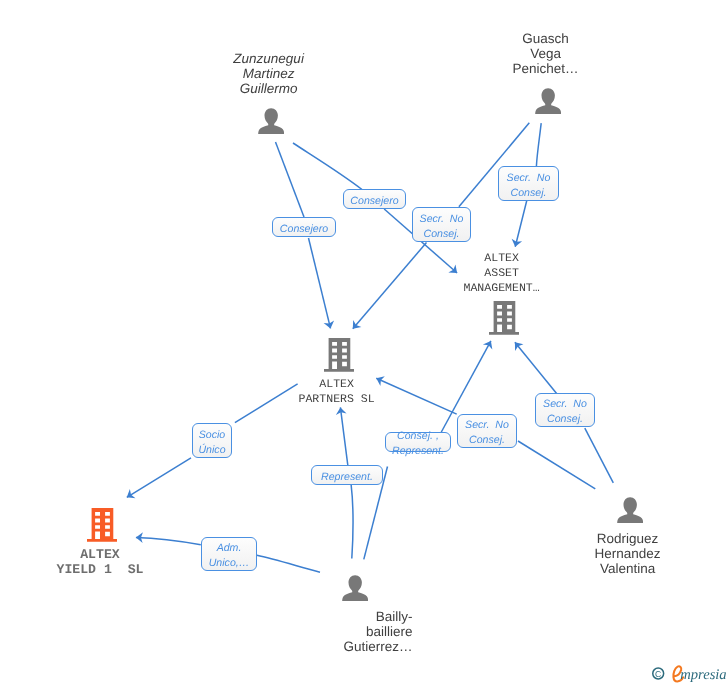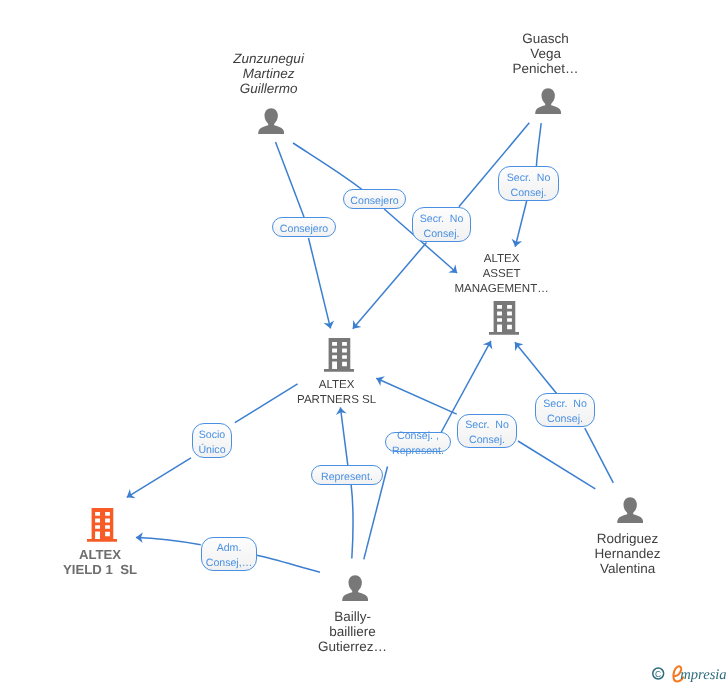--- a/index.html
+++ b/index.html
@@ -5,27 +5,27 @@
 <style>
   html,body{margin:0;padding:0;background:#ffffff;}
   body{width:728px;height:685px;overflow:hidden;
        font-family:"Liberation Sans",sans-serif;-webkit-font-smoothing:antialiased;text-rendering:geometricPrecision;}
   #stage{position:relative;width:728px;height:685px;background:#fff;overflow:hidden;}
   svg#edges{position:absolute;left:0;top:0;width:728px;height:685px;}
   .node{position:absolute;}
   .node .ico{position:absolute;}
   .node .lbl{position:absolute;white-space:pre;text-align:center;color:#404040;
              font-size:13.5px;line-height:15.1px;}
-  .node.company .lbl{font-size:11.55px;line-height:14.85px;}
+  .node.company .lbl{font-size:11.55px;line-height:14.85px;font-family:Liberation Mono, monospace;}
   .node.hl .lbl{color:#6e6e6e;font-weight:bold;font-size:13.2px;line-height:15px;}
   .elabel{position:absolute;box-sizing:border-box;
-          border:1.4px solid #4a90e2;border-radius:12px;
+          border:1.4px solid #4a90e2;border-radius:6px;
           background:linear-gradient(180deg,#fdfdfd 0%,#f1f1f1 100%);
           color:#4a90e2;font-size:10.6px;text-align:center;white-space:pre;
-          display:flex;align-items:center;justify-content:center;line-height:14.6px;padding-top:4px;}
+          display:flex;align-items:center;justify-content:center;line-height:14.6px;padding-top:4px;font-style:italic;}
   #logo{position:absolute;left:645px;top:660px;width:82px;height:26px;}
 </style>
 </head>
 <body>
 
 <div id="stage">
 
   <svg id="edges" viewBox="0 0 728 685" xmlns="http://www.w3.org/2000/svg">
     <defs>
       <marker id="arrowhead" viewBox="-8 -6 10 12" refX="0" refY="0" markerUnits="userSpaceOnUse" markerWidth="12" markerHeight="12" orient="auto">
@@ -118,21 +118,21 @@
     <span class="lbl" style="left:-72.1px;top:21.7px;width:140px;">ALTEX
 YIELD 1  SL</span>
   </div>
 
   <div class="node" style="left:355px;top:588px;">
     <span class="ico" style="left:-13.2px;top:-13.4px;width:26.4px;height:26.8px;">
       <svg viewBox="0 0 26.4 26.8" width="26.4" height="26.8">
           <path fill="#787878" d="M 13.1 0.3 C 9.2 0.3 6.5 3.4 6.5 7.6 C 6.5 11.4 8.25 14.0 9.55 15.0 C 10.1 15.45 10.25 15.9 10.25 16.5 L 10.25 17.3 C 6.6 18.1 2.9 19.6 1.55 21.2 C 0.35 22.6 0.18 25.1 0.15 26.8 L 26.25 26.8 C 26.22 25.1 26.05 22.6 24.85 21.2 C 23.5 19.6 19.8 18.1 16.15 17.3 L 16.15 16.5 C 16.15 15.9 16.3 15.45 16.85 15.0 C 18.15 14.0 19.9 11.4 19.9 7.6 C 19.9 3.4 17.0 0.3 13.1 0.3 Z"></path>
         </svg>
     </span>
-    <span class="lbl" style="left:-62.4px;top:21px;width:120px;">Bailly-
+    <span class="lbl" style="left:-62.4px;top:21px;width:120px;text-align:right;">Bailly-
 bailliere
 Gutierrez…</span>
   </div>
 
   <div class="node" style="left:630px;top:510px;">
     <span class="ico" style="left:-13.2px;top:-13.4px;width:26.4px;height:26.8px;">
       <svg viewBox="0 0 26.4 26.8" width="26.4" height="26.8">
           <path fill="#787878" d="M 13.1 0.3 C 9.2 0.3 6.5 3.4 6.5 7.6 C 6.5 11.4 8.25 14.0 9.55 15.0 C 10.1 15.45 10.25 15.9 10.25 16.5 L 10.25 17.3 C 6.6 18.1 2.9 19.6 1.55 21.2 C 0.35 22.6 0.18 25.1 0.15 26.8 L 26.25 26.8 C 26.22 25.1 26.05 22.6 24.85 21.2 C 23.5 19.6 19.8 18.1 16.15 17.3 L 16.15 16.5 C 16.15 15.9 16.3 15.45 16.85 15.0 C 18.15 14.0 19.9 11.4 19.9 7.6 C 19.9 3.4 17.0 0.3 13.1 0.3 Z"></path>
         </svg>
     </span>
@@ -150,21 +150,21 @@
   <div class="elabel" style="left:192px;top:423px;width:40px;height:35px;">Socio
 Único</div>
   <div class="elabel" style="left:311px;top:465px;width:72px;height:20px;">Represent.</div>
   <div class="elabel" style="left:385px;top:432px;width:66px;height:20px;">Consej. ,
 Represent.</div>
   <div class="elabel" style="left:457px;top:414px;width:60px;height:34px;">Secr.  No
 Consej.</div>
   <div class="elabel" style="left:535px;top:393px;width:60px;height:34px;">Secr.  No
 Consej.</div>
   <div class="elabel" style="left:201px;top:537px;width:56px;height:34px;">Adm.
-Consej,…</div>
+Unico,…</div>
 
   <div id="logo">
     <svg viewBox="0 0 82 26" width="82" height="26" xmlns="http://www.w3.org/2000/svg">
       <g>
         <circle cx="13.2" cy="13.5" r="5.45" fill="none" stroke="#2d6b7d" stroke-width="1.5"></circle>
         <text x="13.2" y="17.1" font-family="Liberation Sans, sans-serif" font-size="8.6" fill="#2d6b7d" text-anchor="middle">C</text>
       </g>
       <path fill="none" stroke="#f47920" stroke-width="2.05" stroke-linecap="round" stroke-linejoin="round" d="M36.15 10.6 C37.0 7.3 34.75 5.45 32.6 6.55
                C29.5 8.15 28.1 13.65 28.45 17.05
                C28.7 19.75 30.15 21.4 32.3 21.4

